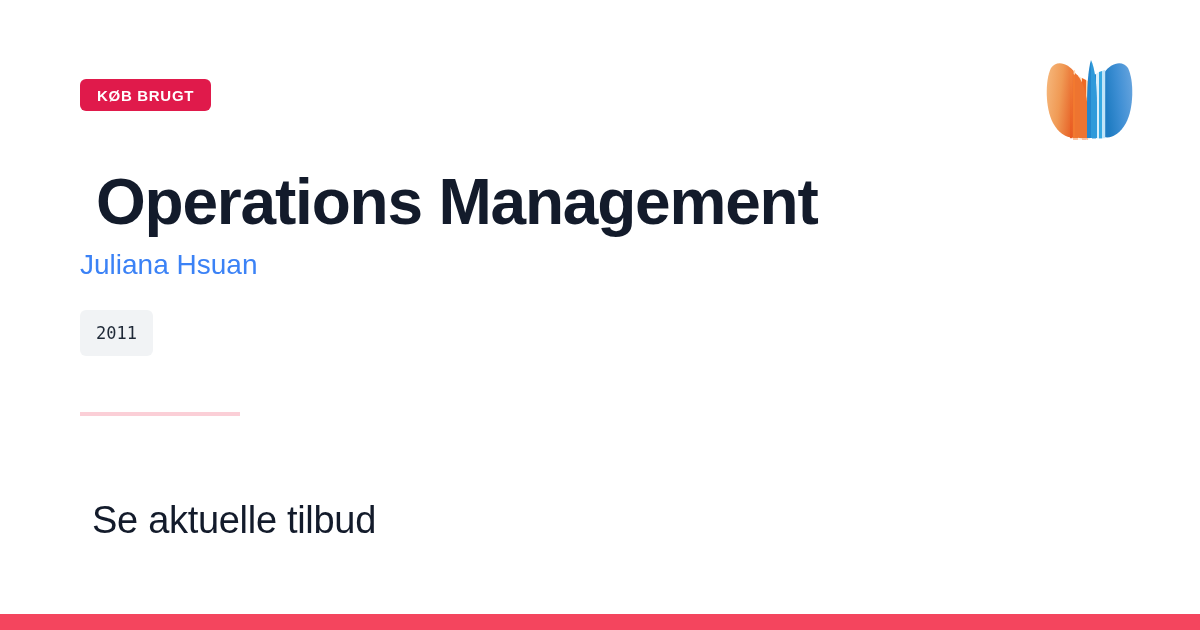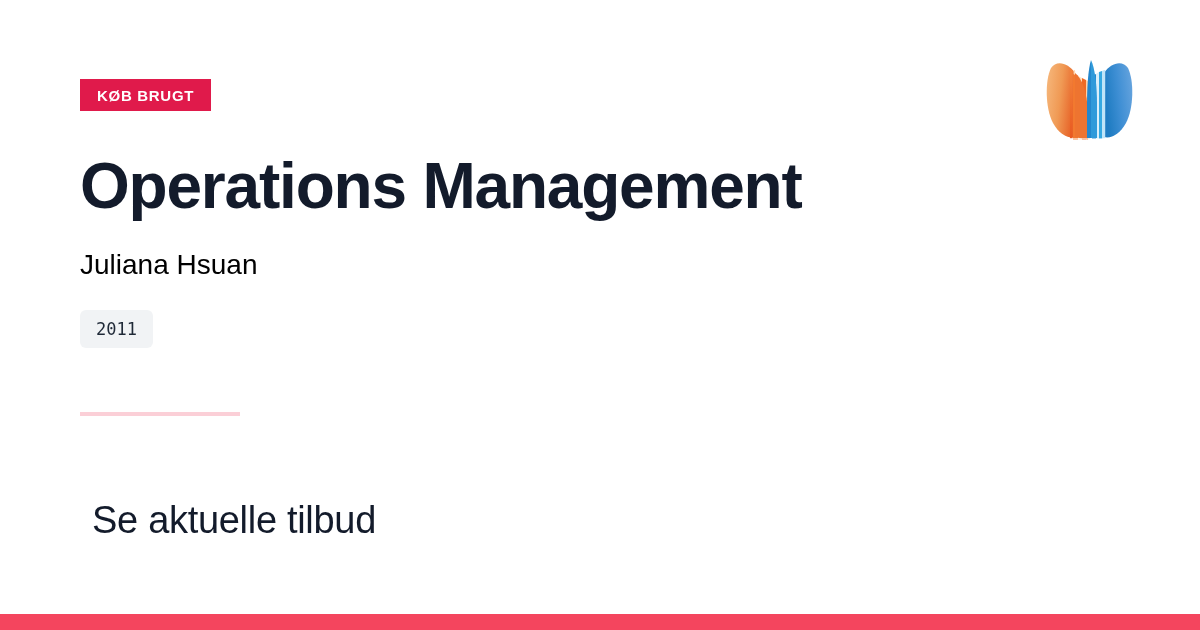--- a/index.html
+++ b/index.html
@@ -47,66 +47,66 @@
     position: absolute;
     top: 79px;
     left: 0;
     display: inline-flex;
     align-items: center;
     justify-content: center;
     height: 32px;
     padding: 0 17px;
     background: #e01a4b;
     color: #ffffff;
-    border-radius: 0;
+    border-radius: 6px;
     font-size: 15px;
     font-weight: bold;
     letter-spacing: 0.7px;
     line-height: 1;
     white-space: nowrap;
     box-sizing: border-box;
   }
 
   .title {
     position: absolute;
     top: 152px;
     left: 0;
-    margin: 0;
+    margin: 16px;
     font-size: 64px;
     font-weight: bold;
     line-height: 1.08;
     letter-spacing: -1.2px;
     color: #131b2b;
     white-space: nowrap;
   }
 
   .author {
     position: absolute;
     top: 248px;
     left: 0;
     margin: 0;
     font-size: 28px;
     font-weight: normal;
     line-height: 1.2;
-    color: #000000;
+    color: #3b82f6;
     white-space: nowrap;
   }
 
   .chip-row {
     position: absolute;
     top: 310px;
     left: 0;
     display: flex;
     gap: 10px;
   }
   .chip {
     display: inline-flex;
     align-items: center;
     justify-content: center;
-    height: 38px;
+    height: 46px;
     padding: 0 16px;
     background: #f1f3f5;
     border-radius: 6px;
     color: #1f2937;
     font-family: "DejaVu Sans Mono", "Liberation Mono", monospace;
     font-size: 17px;
     line-height: 1;
     box-sizing: border-box;
   }
 

